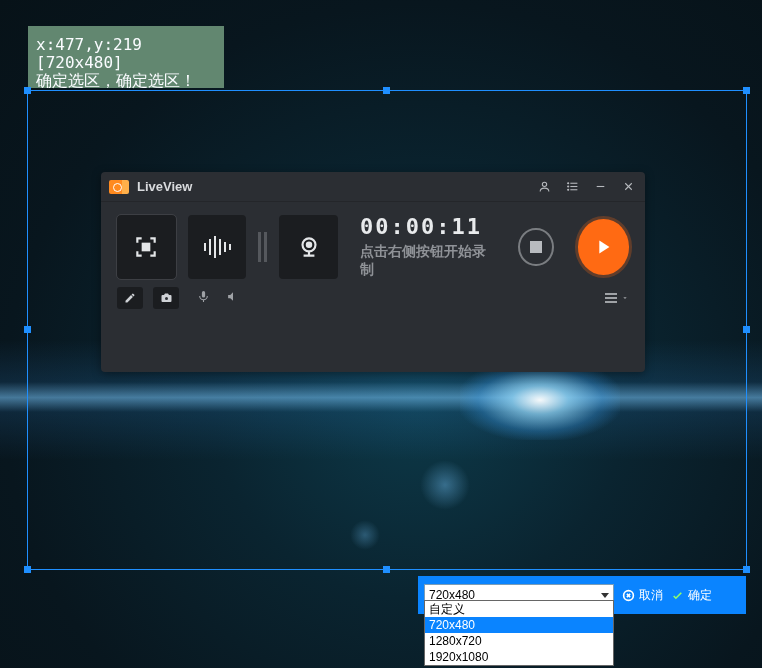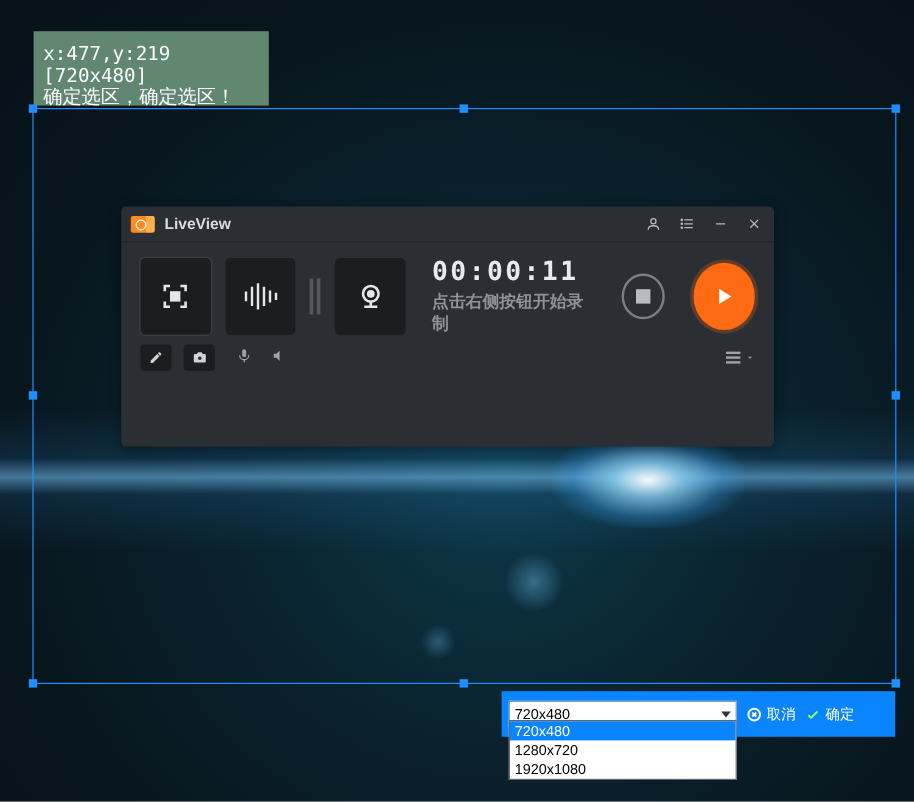--- a/index.html
+++ b/index.html
@@ -329,16 +329,17 @@
   </div>
   <div class="bb-btn ok">
     <svg width="13" height="13" viewBox="0 0 24 24" fill="none" stroke-width="3">
         <path d="M5 13l4 4L19 7" stroke="#8fff6a"></path>
       </svg>
     <span>确定</span>
   </div>
 </div>
 
 <div class="dropdown-list" id="res-dropdown">
+    <div>自定义</div>
     <div class="selected">720x480</div>
     <div>1280x720</div>
     <div>1920x1080</div>
   </div>
 
 </body></html>

